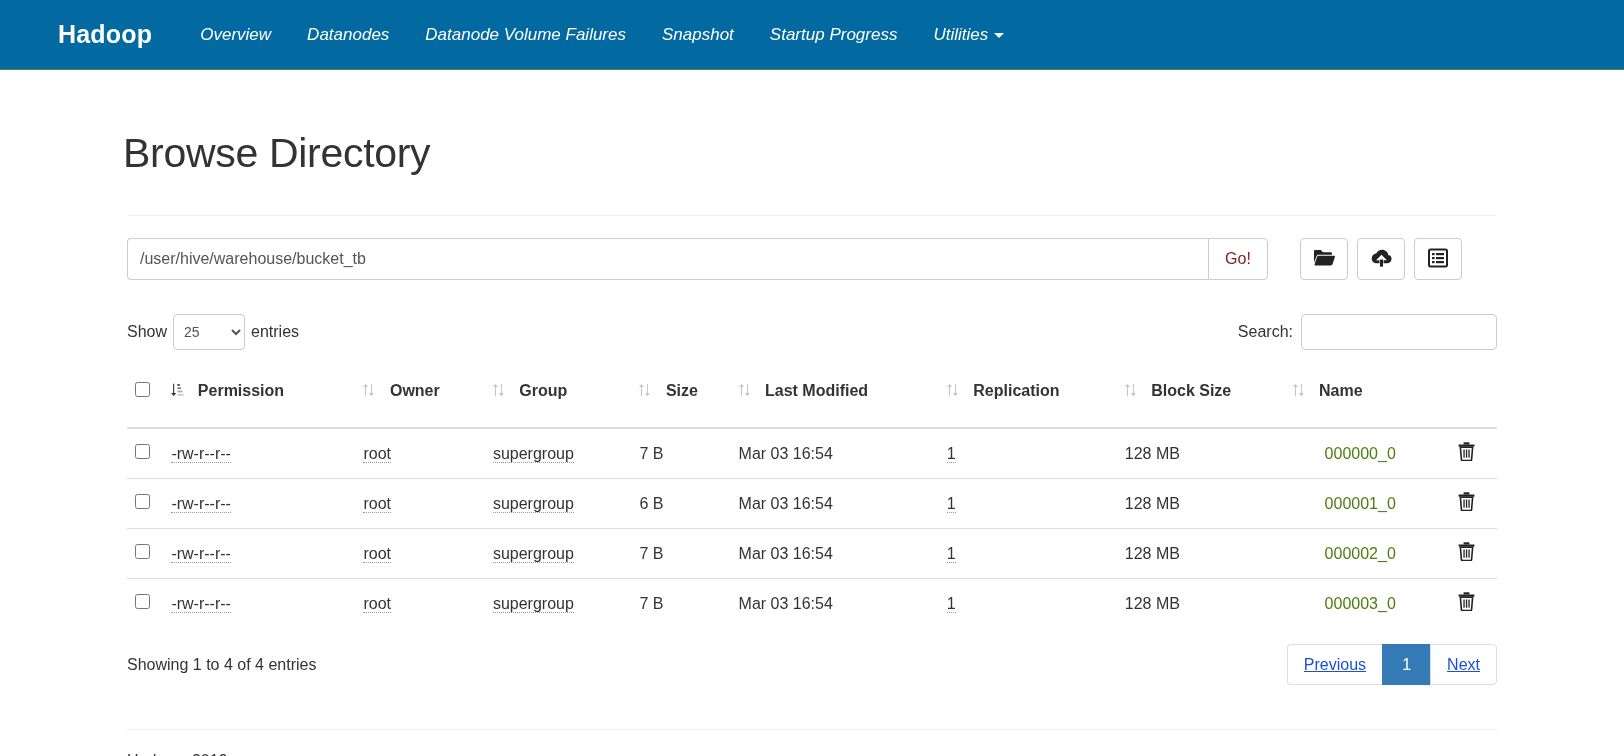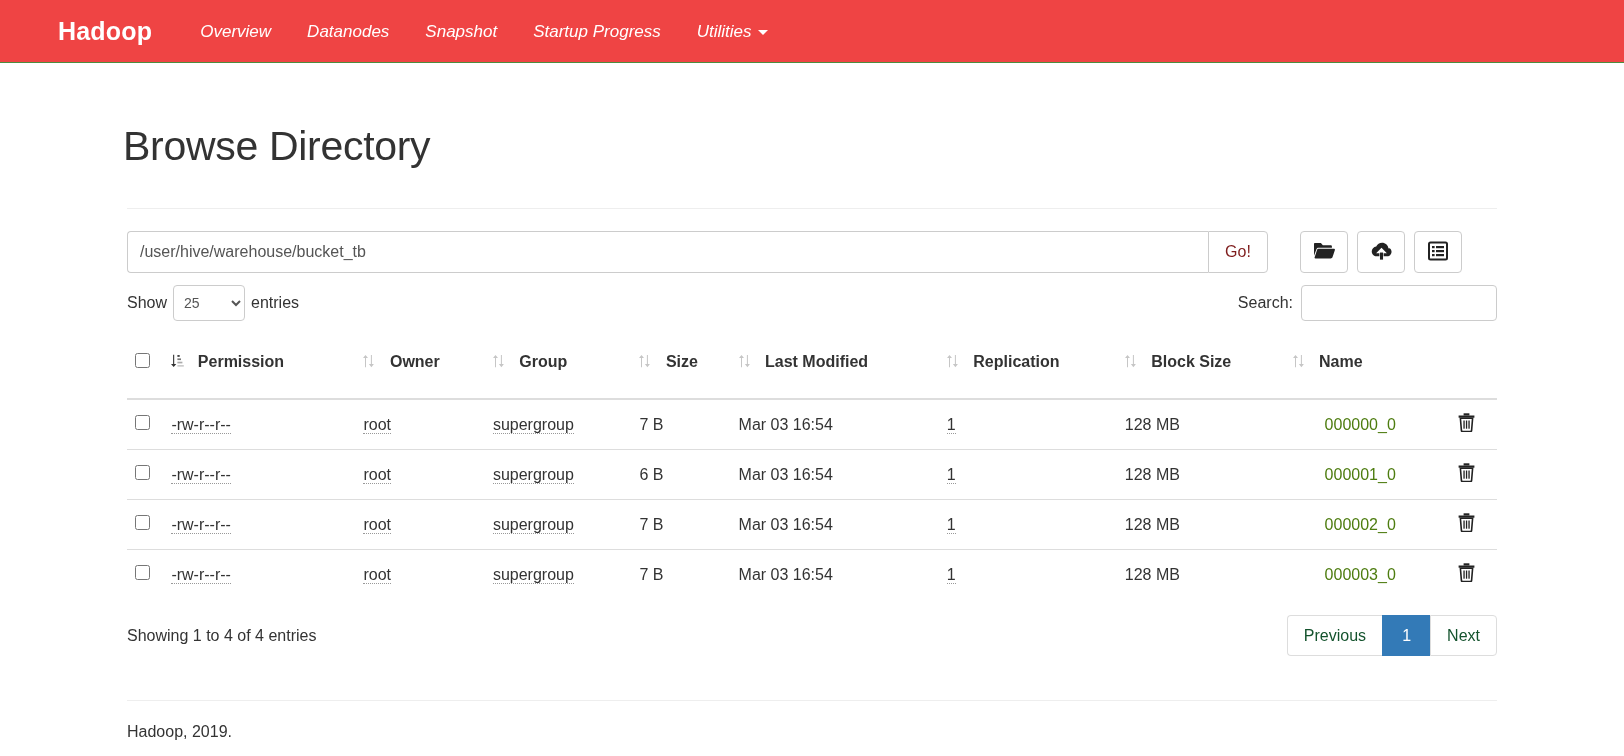--- a/index.html
+++ b/index.html
@@ -8,22 +8,22 @@
     width: 1624px; height: 756px;
     background: #ffffff;
     font-family: "Liberation Sans", "DejaVu Sans", sans-serif;
     font-size: 15px;
     color: #333333;
     overflow: hidden;
   }
 
   
   .navbar {
-    height: 63px;
-    background: #ef4444;
+    height: 70px;
+    background: #0369a1;
     border-bottom: 1px solid #4d8c3f;
     display: flex;
     align-items: center;
     padding-left: 58px;
   }
   .brand {
     color: #ffffff;
     font-size: 25px;
     font-weight: bold;
     letter-spacing: .2px;
@@ -70,20 +70,21 @@
   .title-rule {
     border: 0;
     border-top: 1px solid #eeeeee;
     margin: 38px 0 22px 0;
   }
 
   
   .pathbar {
     display: flex;
     align-items: center;
+    margin-bottom: 22px;
   }
   .input-group {
     display: flex;
     width: 1141px;
   }
   .path-input {
     flex: 1;
     height: 42px;
     padding: 6px 12px;
     font-size: 16px;
@@ -253,41 +254,42 @@
     align-items: center;
     justify-content: center;
   }
   .page-btn:first-child { border-radius: 4px 0 0 4px; }
   .page-btn:last-child { border-right: 1px solid #dddddd; border-radius: 0 4px 4px 0; }
   .page-btn.active {
     background: #337ab7;
     border-color: #337ab7;
     color: #ffffff;
   }
-  .page-btn.muted { color: #14532d; }
+  .page-btn.muted { color: #1d4ed8; text-decoration: underline; }
 
   .foot-rule {
     border: 0;
     border-top: 1px solid #eeeeee;
     margin: 44px 0 0 0;
   }
   .site-footer {
     font-size: 16px;
     color: #333333;
     padding: 22px 0 0 0;
   }
 </style>
 </head>
 <body>
 
 <div class="navbar">
   <a class="brand">Hadoop</a>
   <div class="nav-links">
     <a class="nav-link">Overview</a>
     <a class="nav-link">Datanodes</a>
+    <a class="nav-link">Datanode Volume Failures</a>
     <a class="nav-link">Snapshot</a>
     <a class="nav-link">Startup Progress</a>
     <a class="nav-link"><span>Utilities</span><span class="caret"></span></a>
   </div>
 </div>
 
 <div class="container">
 
   <h1 class="page-title">Browse Directory</h1>
   <hr class="title-rule">

